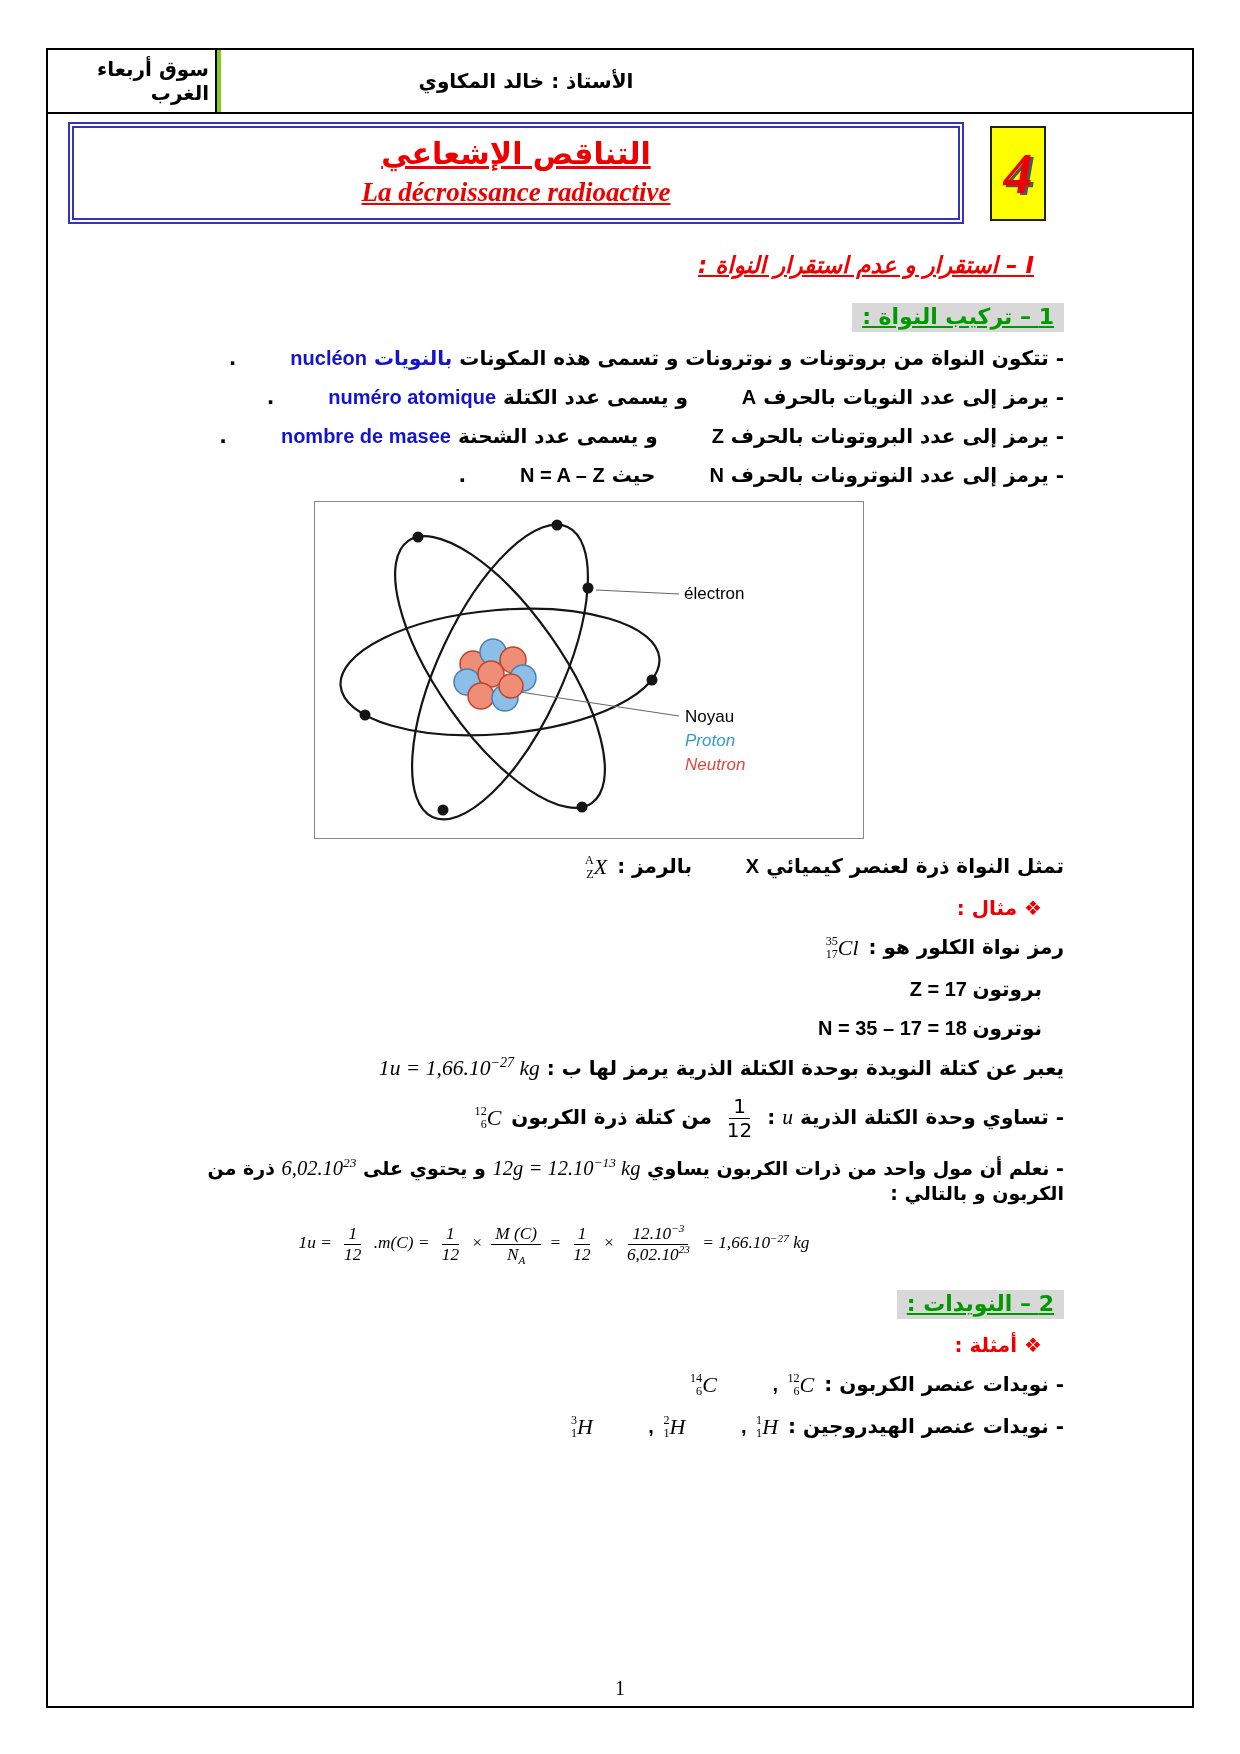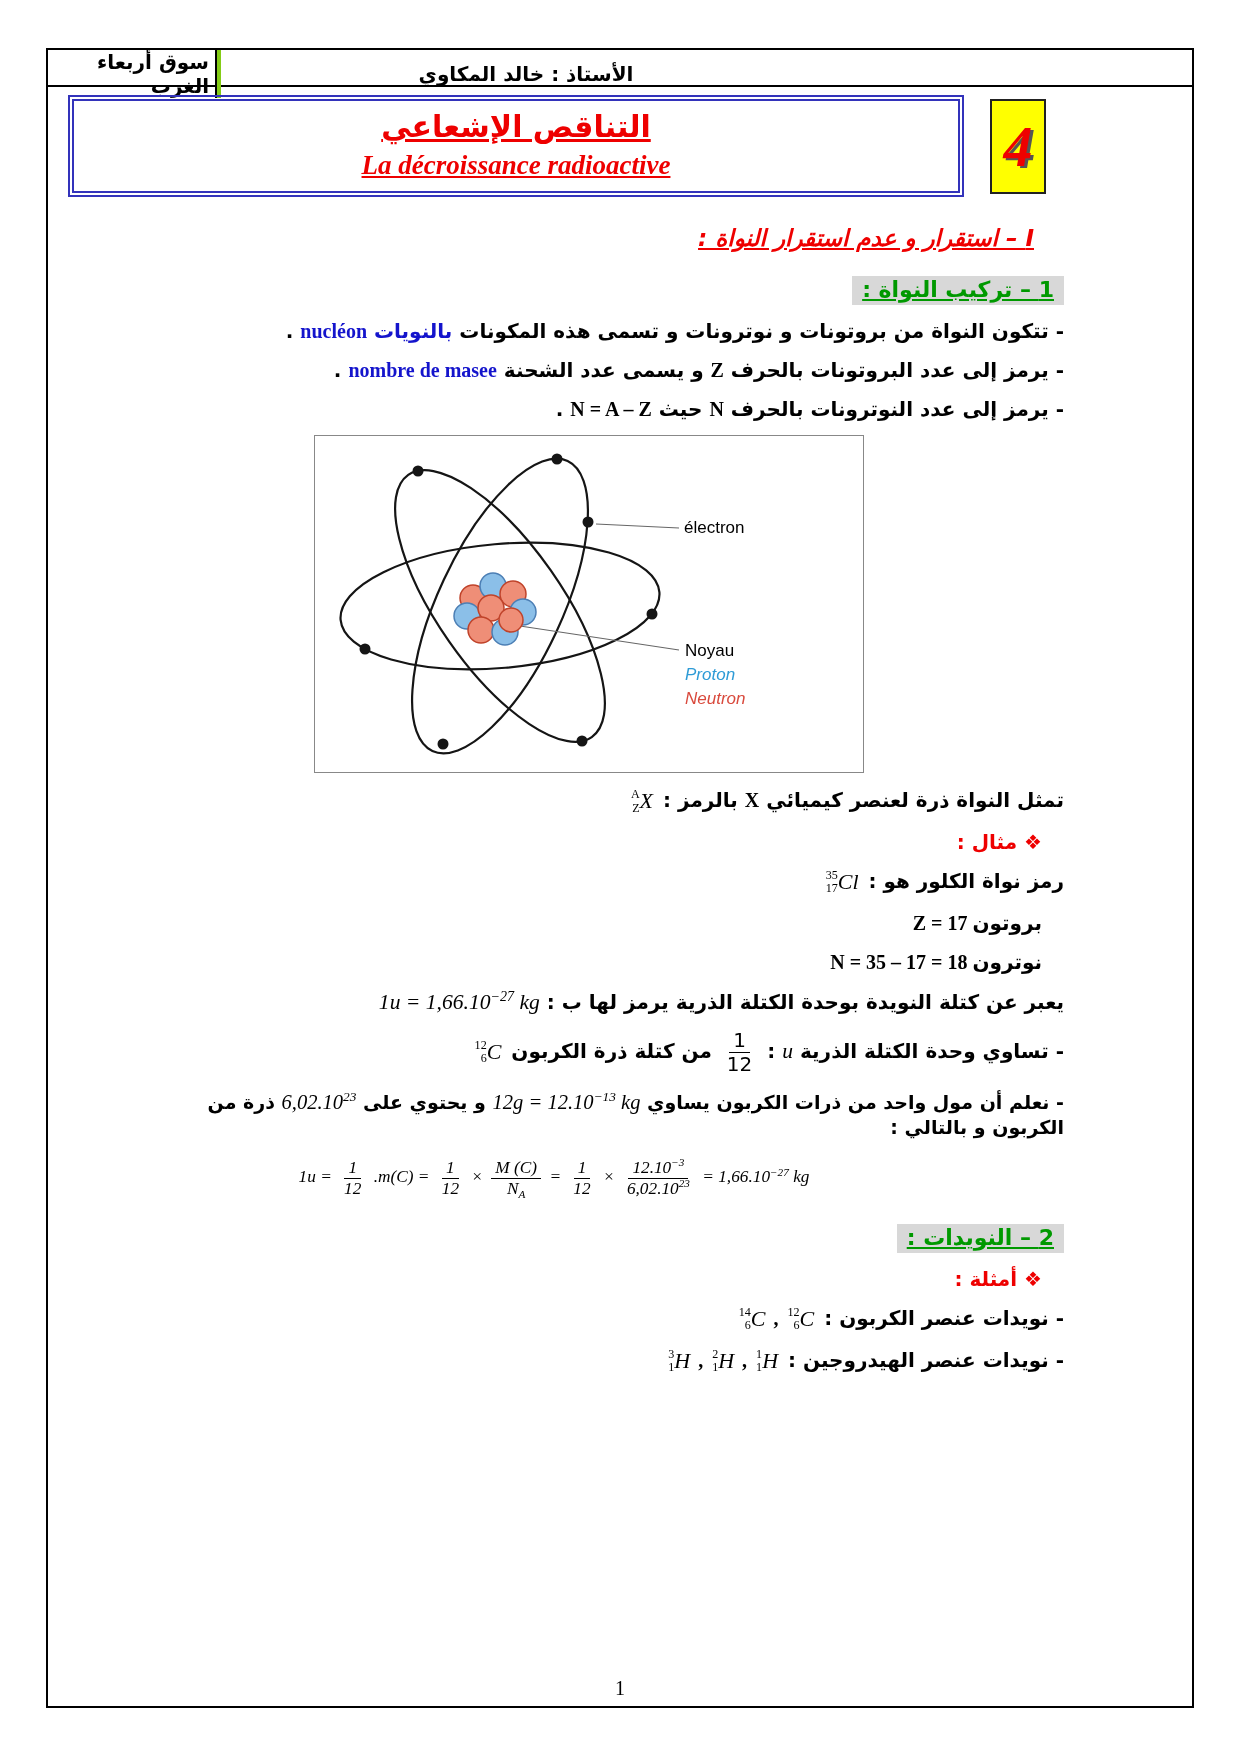--- a/index.html
+++ b/index.html
@@ -2,21 +2,21 @@
 <html style="--red: #EE0000; --green: #009900; --blue: #1414CC; --yellow: #FFFF00; --strip: #D8D8D8; --border_blue: #3333BB; --proton_blue: #2E9BD6; --neutron_red: #D94A3D;"><head>
 <meta charset="utf-8">
 <style>
   *{box-sizing:border-box;}
   html,body{margin:0;padding:0;}
   body{width:1240px;height:1754px;background:#fff;position:relative;overflow:hidden;
        font-family:"DejaVu Sans",sans-serif;color:#000;}
   .frame{position:absolute;left:46px;top:48px;right:46px;bottom:46px;border:2px solid #000;background:#fff;}
 
   
-  .hdr{display:grid;grid-template-columns:169px 1fr 361px;height:37px;border-bottom:2px solid #000;
+  .hdr{display:grid;grid-template-columns:169px 1fr 361px;height:64px;border-bottom:2px solid #000;
        font-weight:bold;font-size:20px;}
   .hdr>div{display:flex;align-items:center;justify-content:center;padding:0 6px;}
   .c-loc{border-right:2px solid #000;}
   .c-teach{border-left:4px solid #84cc16;}
 
   
   .title-row{display:flex;align-items:center;gap:26px;padding:8px 146px 6px 20px;}
   .title-box{flex:1;border:6px double var(--border_blue);text-align:center;padding:8px 0 10px;}
   .title-ar{font-weight:bold;font-size:30px;color:var(--red);text-decoration:underline;}
   .title-fr{font-weight:bold;font-style:italic;font-size:27px;color:var(--red);text-decoration:underline;
@@ -35,21 +35,21 @@
          font-size:22px;padding:1px 10px 3px;margin-top:9px;}
   .strip span{text-decoration:underline;}
 
   .line{direction:rtl;text-align:right;font-weight:bold;font-size:20px;line-height:1.3;margin:13px 0;}
   .line.ltr{direction:ltr;text-align:right;}
   .line.indent1{padding-right:22px;}
   .line.center{direction:ltr;text-align:center;margin:18px 100px 14px 0;}
   .fs19{font-size:19px;}
   .bigformula{font-size:23px;}
 
-  .lat{font-family:Liberation Serif, serif;}
+  .lat{font-family:Liberation Sans, sans-serif;margin-left:47px;}
   .math{font-family:"Liberation Serif","DejaVu Sans",serif;font-style:italic;font-weight:normal;font-size:1.08em;}
   .blue{color:var(--blue);}
   .red{color:var(--red);}
   .sup{vertical-align:super;font-size:0.65em;line-height:0;}
   .sub{vertical-align:sub;font-size:0.65em;line-height:0;}
 
   .frac{display:inline-flex;flex-direction:column;align-items:center;vertical-align:middle;
         margin:0 4px;line-height:1.15;font-weight:normal;}
   .frac>.ftop{border-bottom:1.5px solid #000;padding:0 4px;}
   .frac>.fbot{padding:0 4px;}
@@ -81,20 +81,21 @@
     <div class="lesson-num">4</div>
   </div>
 
   <div class="content">
 
     <div class="heading1"><span>I – استقرار و عدم استقرار النواة :</span></div>
 
     <div class="subheading"><span class="strip"><span>1 – تركيب النواة :</span></span></div>
 
     <div class="line"><span>- تتكون النواة من بروتونات و نوترونات و تسمى هذه المكونات </span><span class="blue">بالنويات </span><span class="blue lat" dir="ltr">nucléon</span><span> .</span></div>
+    <div class="line"><span>- يرمز إلى عدد النويات بالحرف </span><span class="lat" dir="ltr">A</span><span> و يسمى عدد الكتلة </span><span class="blue lat" dir="ltr">numéro atomique</span><span> .</span></div>
     <div class="line"><span>- يرمز إلى عدد البروتونات بالحرف </span><span class="lat" dir="ltr">Z</span><span> و يسمى عدد الشحنة </span><span class="blue lat" dir="ltr">nombre de masee</span><span> .</span></div>
     <div class="line"><span>- يرمز إلى عدد النوترونات بالحرف </span><span class="lat" dir="ltr">N</span><span> حيث </span><span class="lat" dir="ltr">N = A – Z</span><span> .</span></div>
 
     <div class="diagram">
       <svg width="470" height="332" viewBox="0 0 470 332">
         <g stroke="#151515" stroke-width="2.2" fill="none">
           <ellipse cx="185" cy="170" rx="160" ry="62" transform="rotate(-5 185 170)"></ellipse>
           <ellipse cx="185" cy="170" rx="160" ry="62" transform="rotate(55 185 170)"></ellipse>
           <ellipse cx="185" cy="170" rx="160" ry="62" transform="rotate(-65 185 170)"></ellipse>
         </g>

